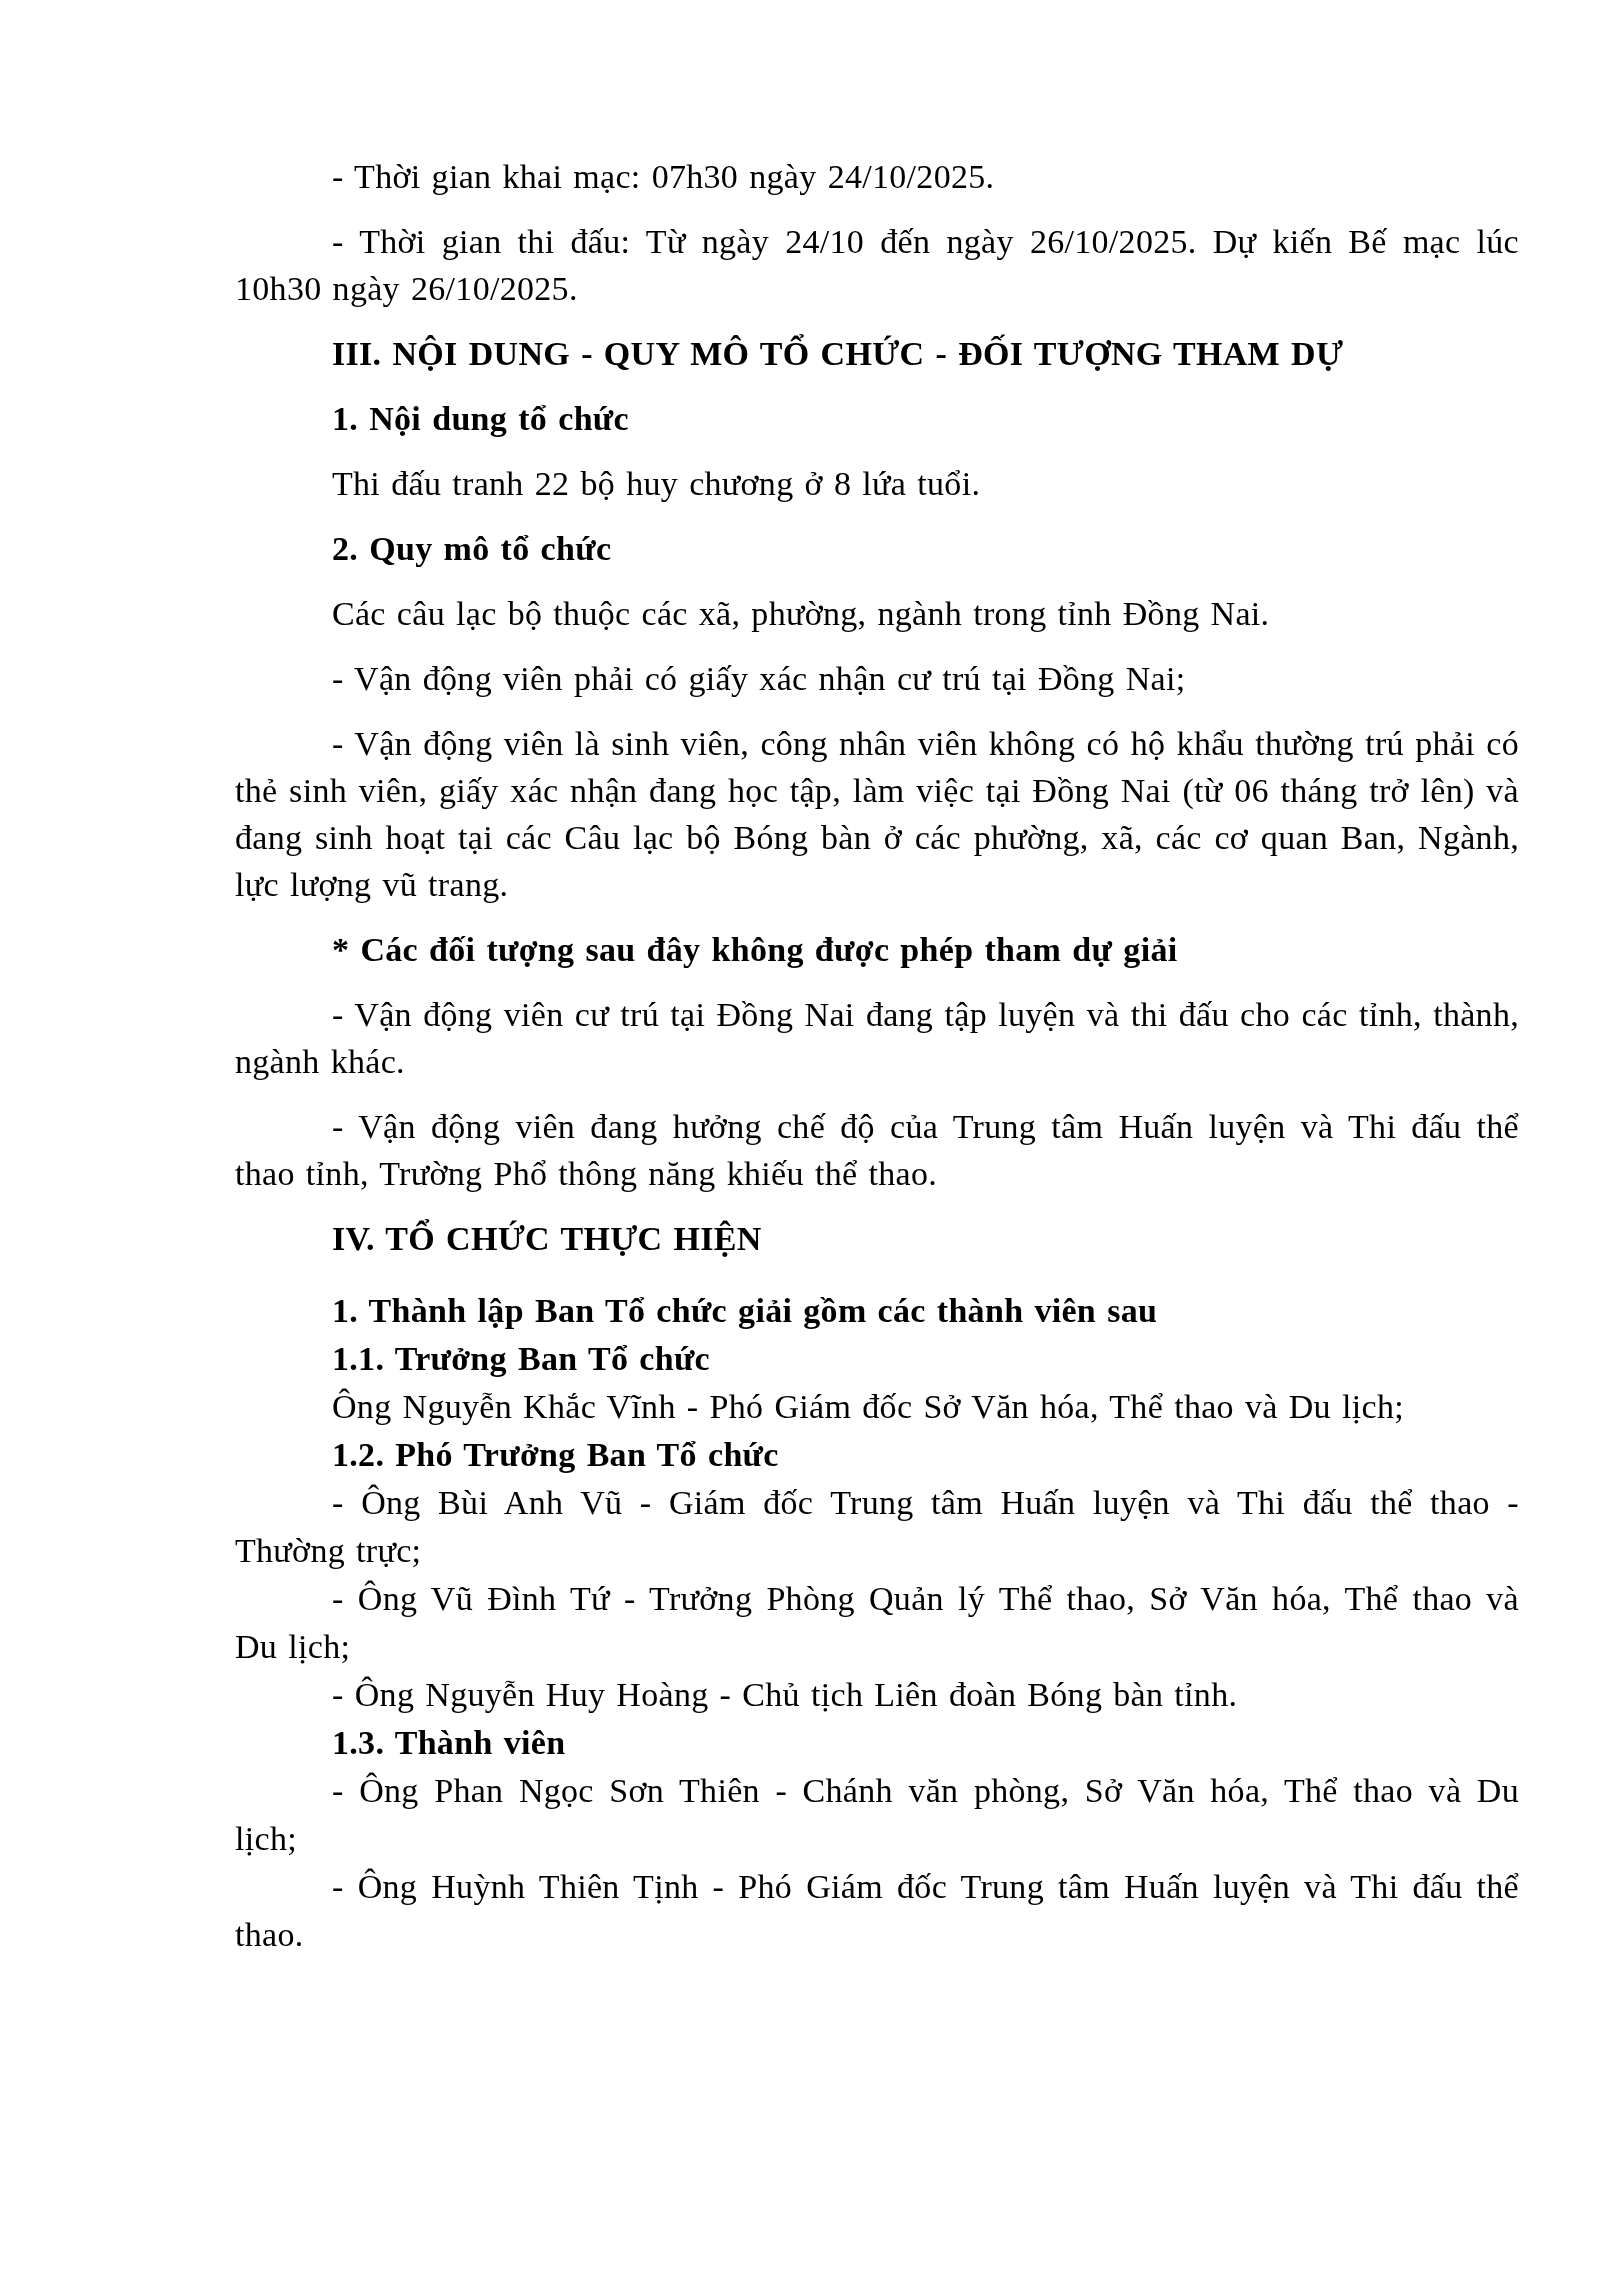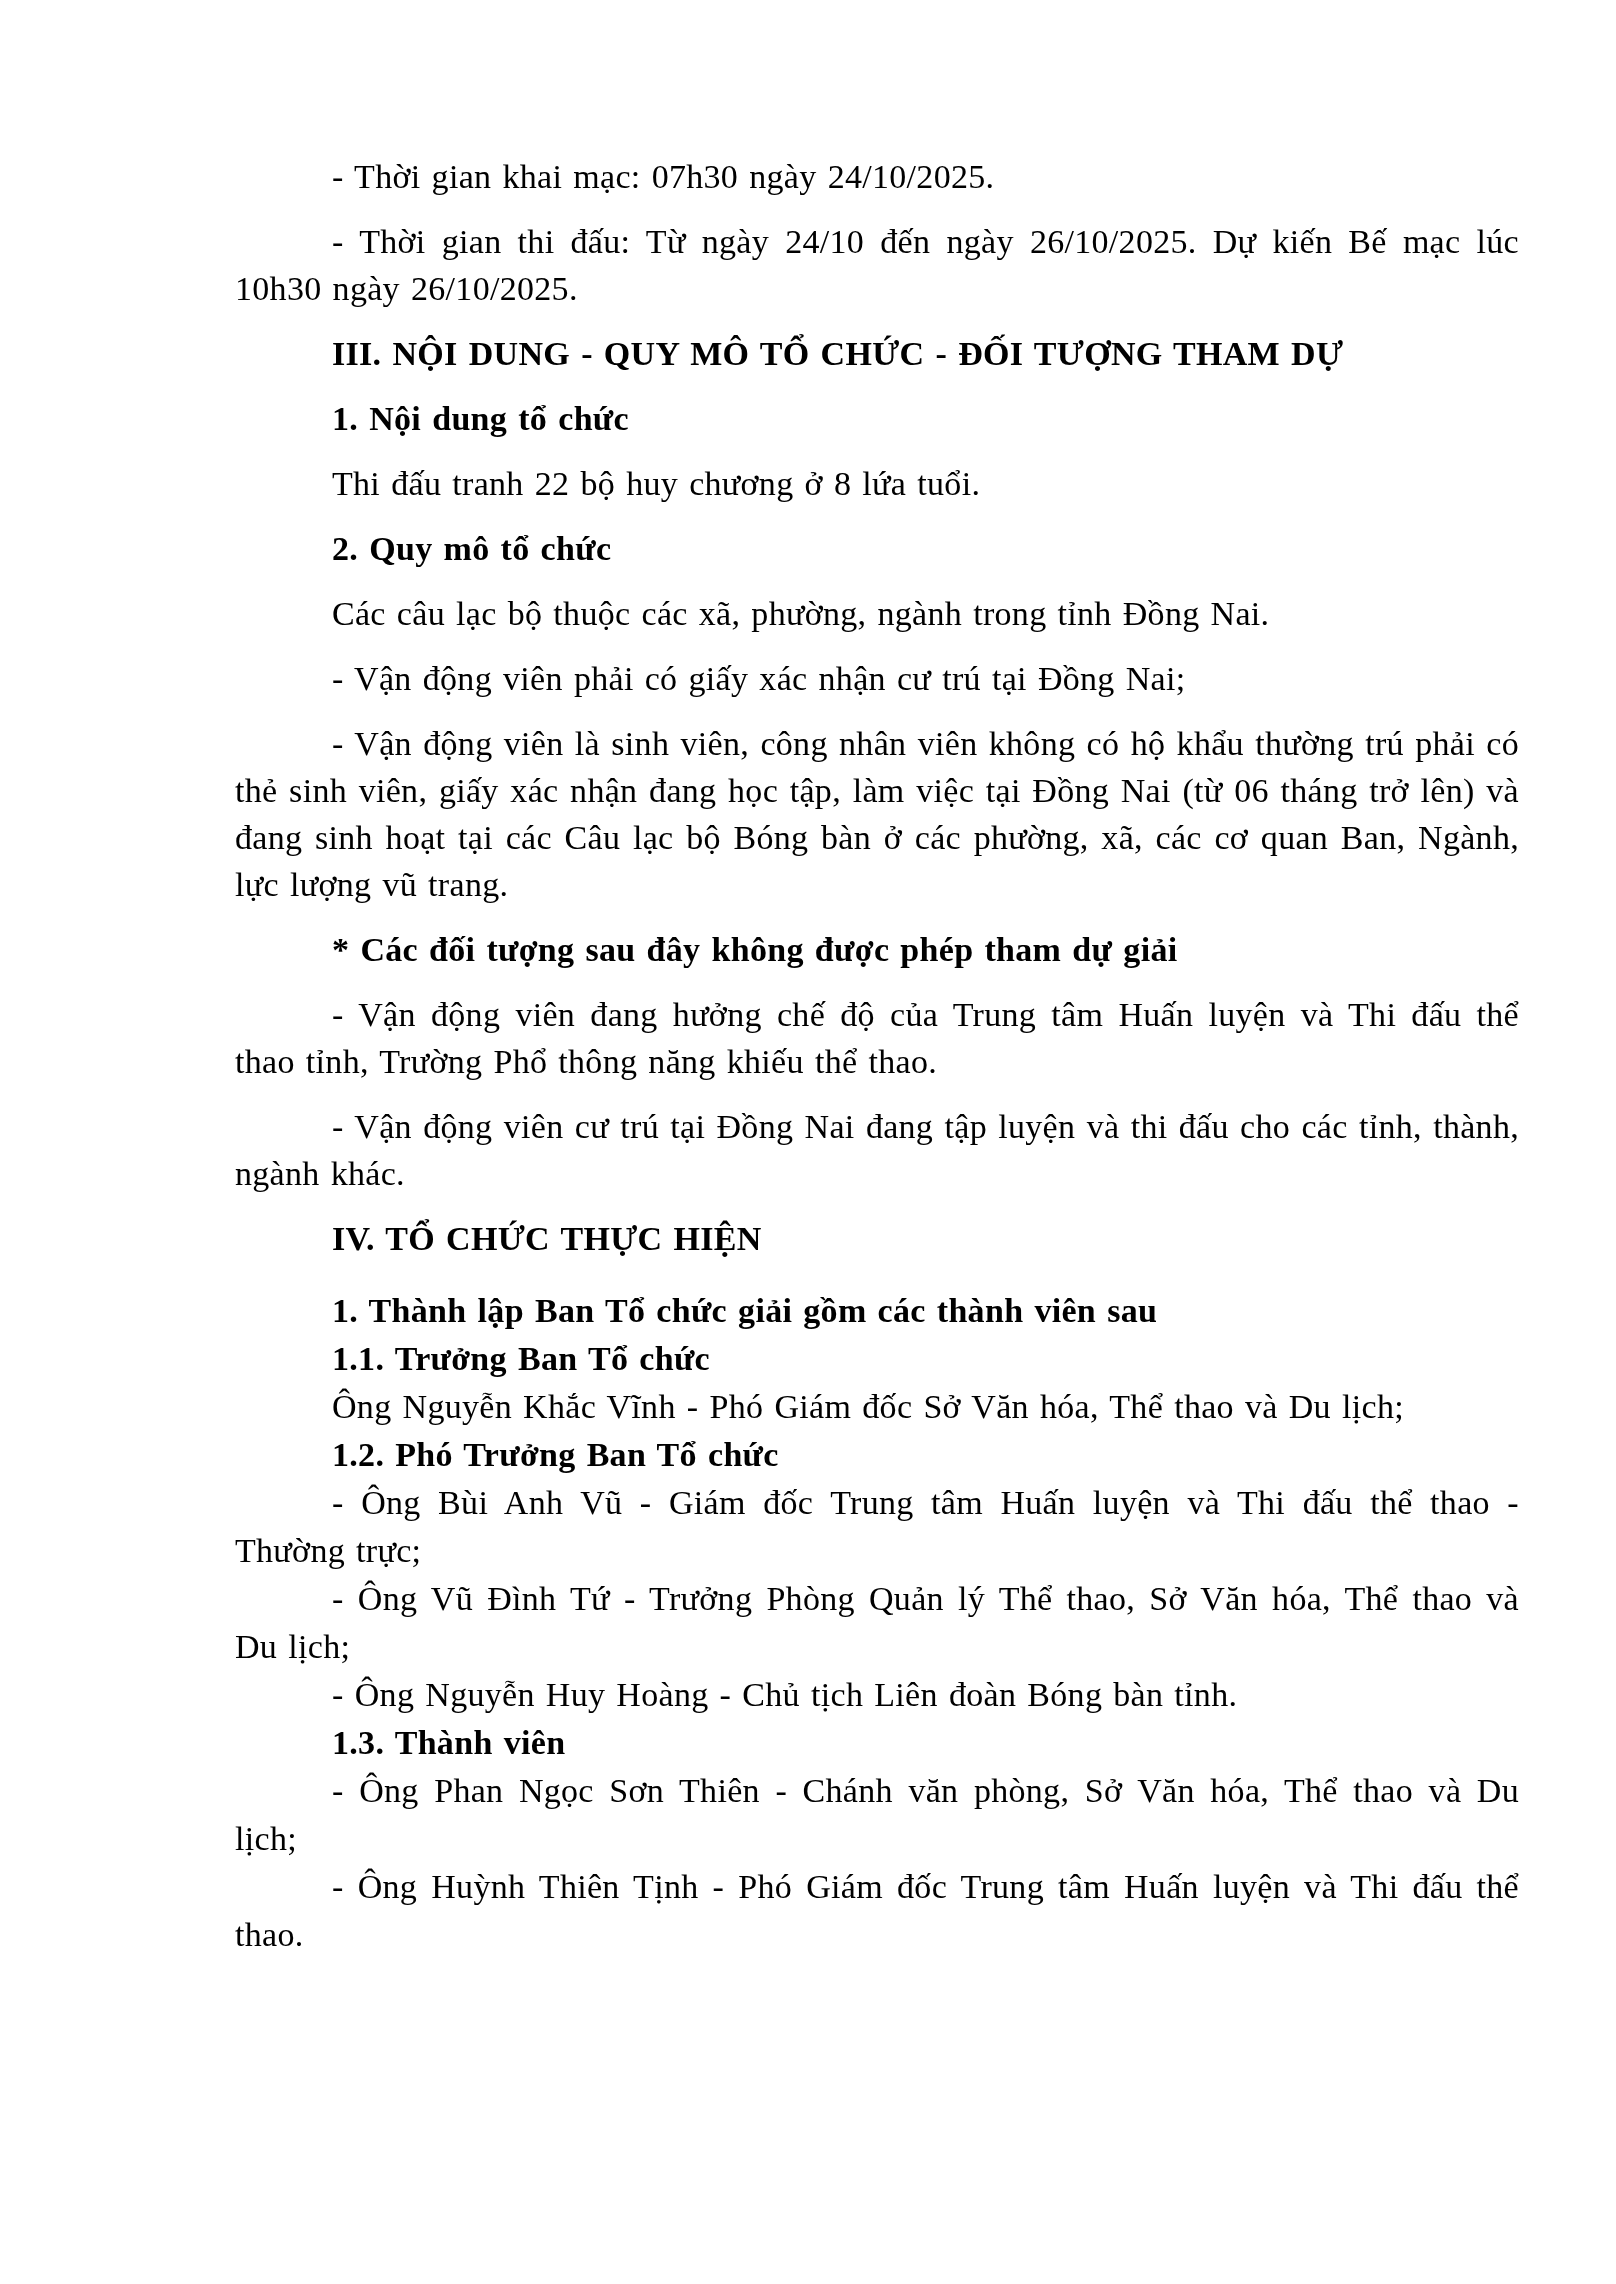--- a/index.html
+++ b/index.html
@@ -64,23 +64,23 @@
 
       <p class="para">Các câu lạc bộ thuộc các xã, phường, ngành trong tỉnh Đồng Nai.</p>
 
 
       <p class="para">- Vận động viên phải có giấy xác nhận cư trú tại Đồng Nai;</p>
 
       <p class="para">- Vận động viên là sinh viên, công nhân viên không có hộ khẩu thường trú phải có thẻ sinh viên, giấy xác nhận đang học tập, làm việc tại Đồng Nai (từ 06 tháng trở lên) và đang sinh hoạt tại các Câu lạc bộ Bóng bàn ở các phường, xã, các cơ quan Ban, Ngành, lực lượng vũ trang.</p>
 
       <p class="para bold">* Các đối tượng sau đây không được phép tham dự giải</p>
 
+      <p class="para">- Vận động viên cư trú tại Đồng Nai đang tập luyện và thi đấu cho các tỉnh, thành, ngành khác.</p>
+
       <p class="para">- Vận động viên đang hưởng chế độ của Trung tâm Huấn luyện và Thi đấu thể thao tỉnh, Trường Phổ thông năng khiếu thể thao.</p>
-
-      <p class="para">- Vận động viên cư trú tại Đồng Nai đang tập luyện và thi đấu cho các tỉnh, thành, ngành khác.</p>
     </div>
 
     <div class="part2">
       <p class="para bold heading-iv">IV. TỔ CHỨC THỰC HIỆN</p>
 
       <p class="para bold">1. Thành lập Ban Tổ chức giải gồm các thành viên sau</p>
 
       <p class="para bold">1.1. Trưởng Ban Tổ chức</p>
 
       <p class="para">Ông Nguyễn Khắc Vĩnh - Phó Giám đốc Sở Văn hóa, Thể thao và Du lịch;</p>

